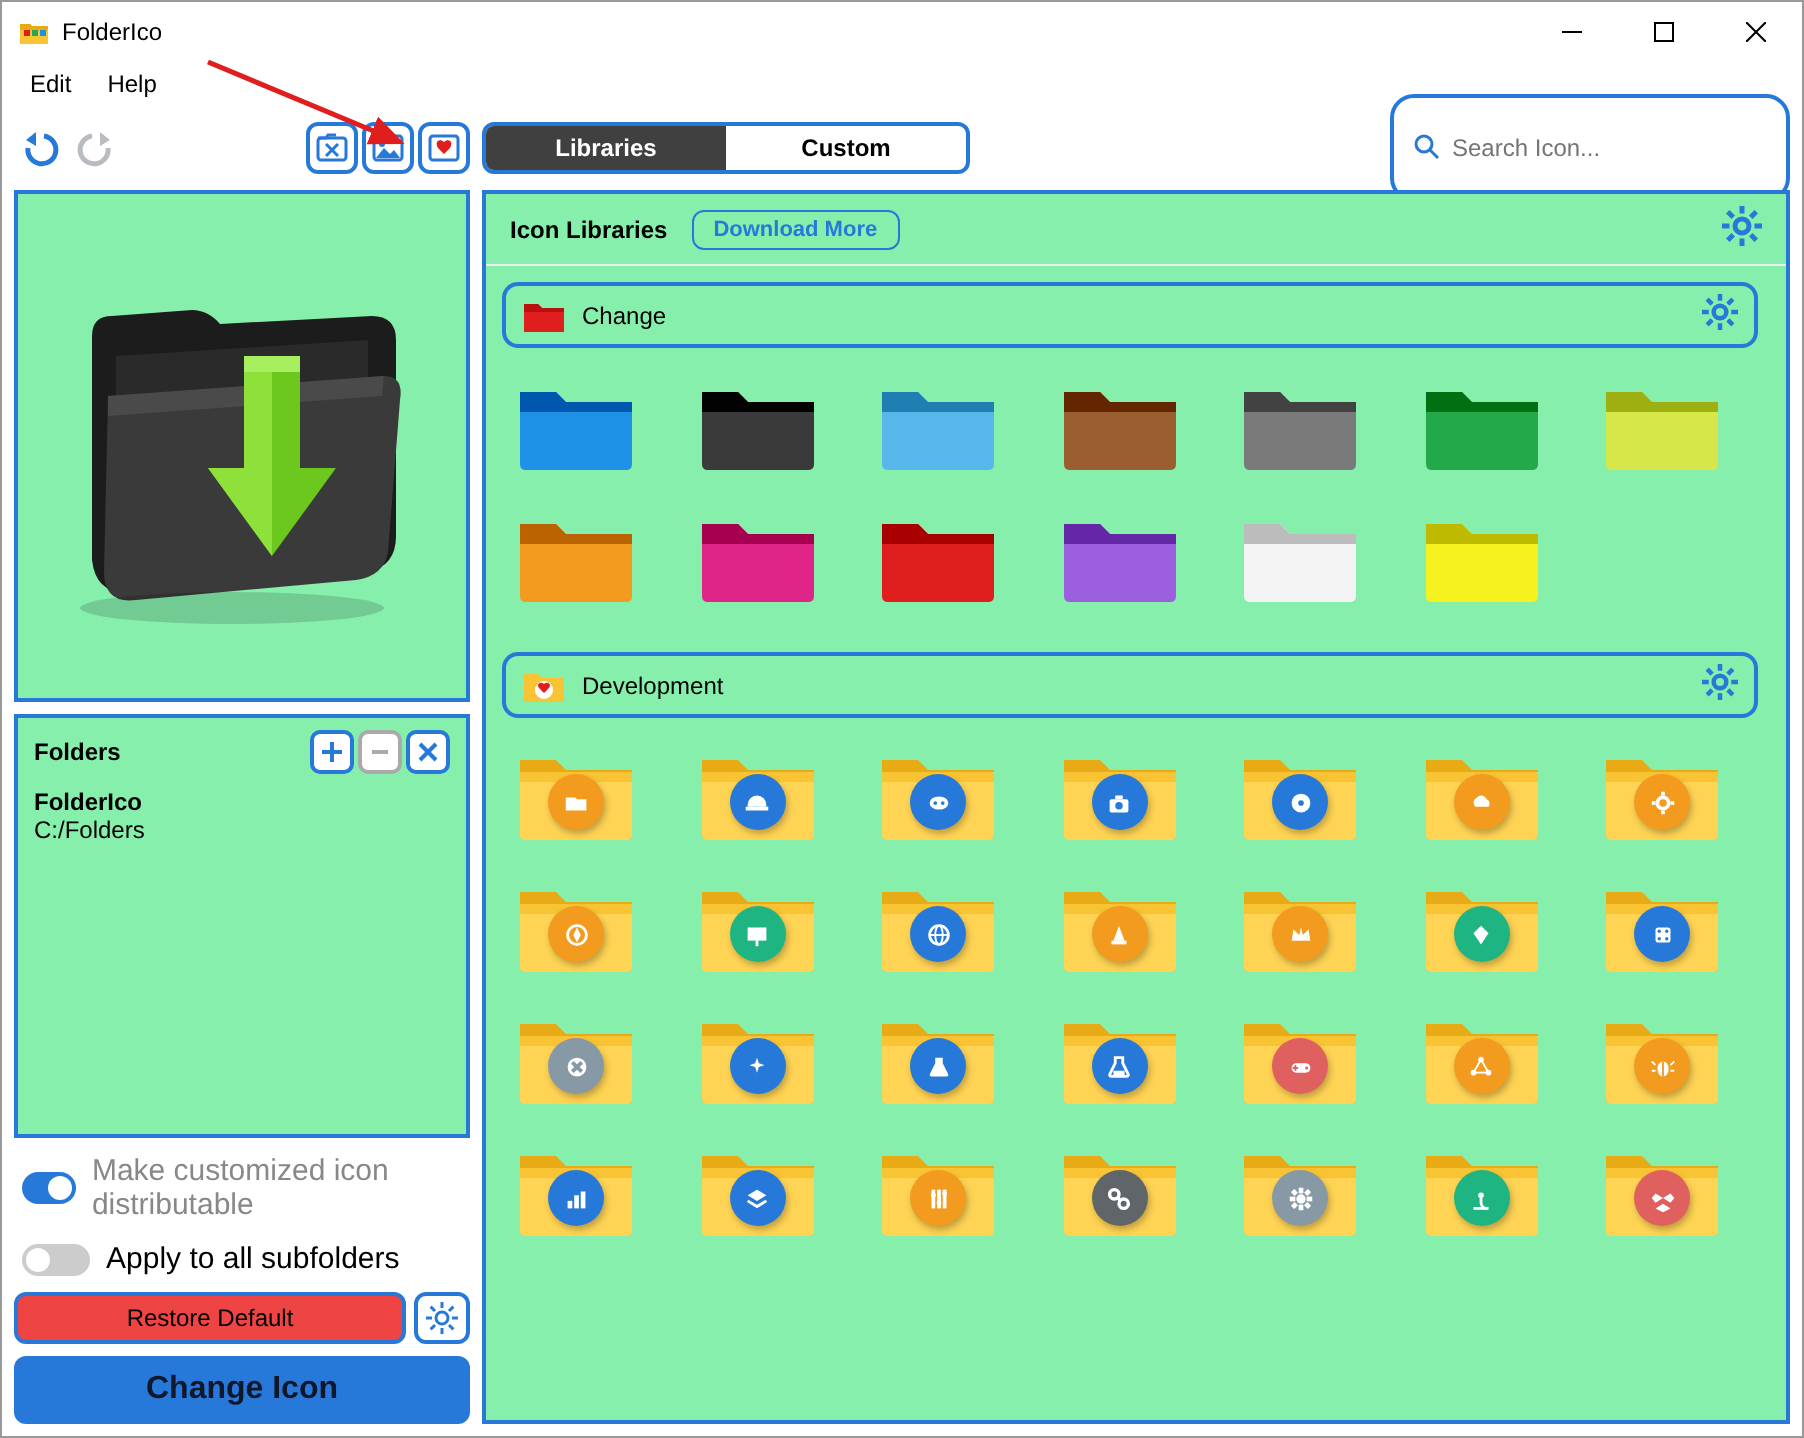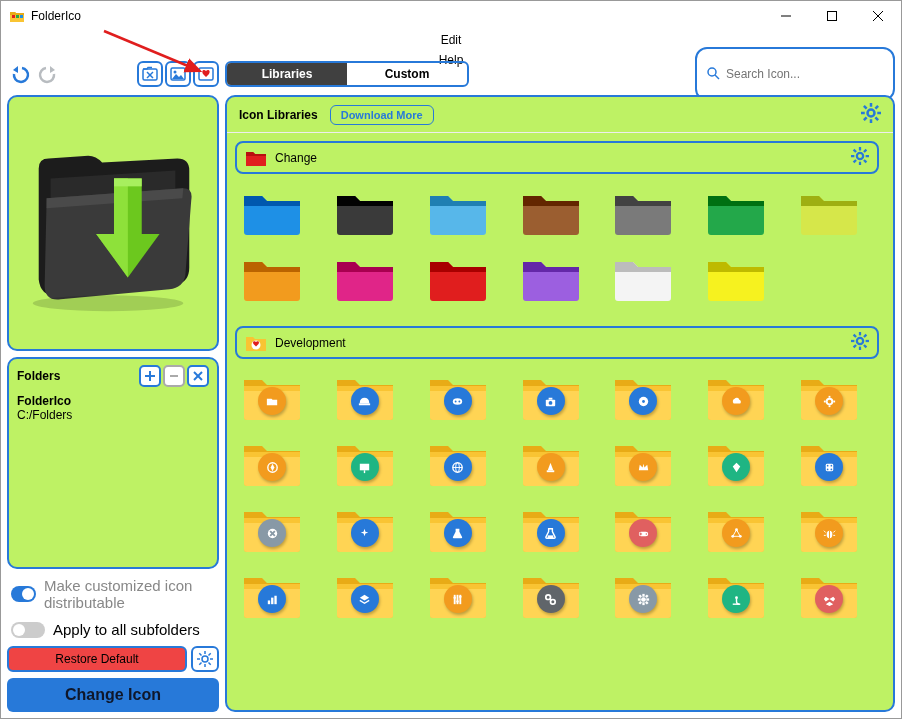--- a/index.html
+++ b/index.html
@@ -3,27 +3,27 @@
 <meta charset="utf-8">
 <style>
 * { box-sizing: border-box; margin: 0; padding: 0; }
 body { font-family: "Segoe UI", Tahoma, sans-serif; font-size: 12px; background: #fff; width: 902px; height: 719px; border: 1px solid #999; position: relative; overflow: hidden; }
 .titlebar { height: 30px; display: flex; align-items: center; padding: 0 0 0 8px; }
 .titlebar-icon { width: 16px; height: 16px; margin-right: 6px; }
 .titlebar-title { flex: 0 0 auto; font-size: 12px; }
 .titlebar-spacer { flex: 1; }
 .win-btn { width: 46px; height: 30px; display: flex; align-items: center; justify-content: center; font-family: "Segoe MDL2 Assets", sans-serif; font-size: 10px; }
 .win-btn svg { width: 10px; height: 10px; }
-.menubar { height: 22px; display: flex; align-items: center; padding: 0 6px; gap: 2px; flex-direction: column; }
+.menubar { height: 22px; display: flex; align-items: center; padding: 0 6px; gap: 2px; }
 .menubar-item { padding: 2px 8px; font-size: 12px; }
 .arrow-annotation { position: absolute; top: 26px; left: 95px; pointer-events: none; z-index: 50; }
 .main { display: flex; height: calc(100% - 52px); padding: 6px; gap: 6px; }
-.left-col { width: 212px; display: flex; flex-direction: column; gap: 6px; }
+.left-col { width: 228px; display: flex; flex-direction: column; gap: 6px; }
 .right-col { flex: 1; display: flex; flex-direction: column; gap: 6px; }
-.panel { border: 2px solid #2779d9; border-radius: 10px; background: #bef264; }
+.panel { border: 2px solid #2779d9; border-radius: 0; background: #86efac; }
 .toolbar-row { display: flex; align-items: center; justify-content: space-between; height: 30px; }
 .tb-group { display: flex; gap: 2px; align-items: center; }
 .tb-btn { width: 26px; height: 26px; border: 2px solid #2779d9; border-radius: 6px; display: flex; align-items: center; justify-content: center; cursor: pointer; background: #fff; }
 .tb-btn svg { width: 16px; height: 16px; }
 .tb-btn-plain { width: 26px; height: 26px; display: flex; align-items: center; justify-content: center; cursor: pointer; }
 .preview-panel { height: 256px; display: flex; align-items: center; justify-content: center; }
 .folders-panel { flex: 1; display: flex; flex-direction: column; padding: 6px 8px; }
 .folders-header { display: flex; justify-content: space-between; align-items: center; margin-bottom: 6px; }
 .folders-header h3 { font-size: 12px; font-weight: bold; }
 .mini-btn { width: 22px; height: 22px; border: 2px solid #2779d9; border-radius: 5px; display: flex; align-items: center; justify-content: center; background: #fff; cursor: pointer; }

